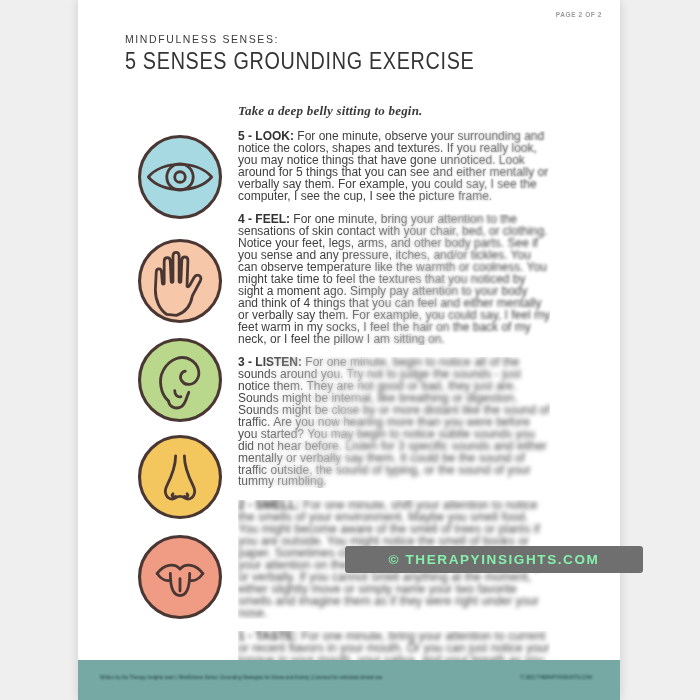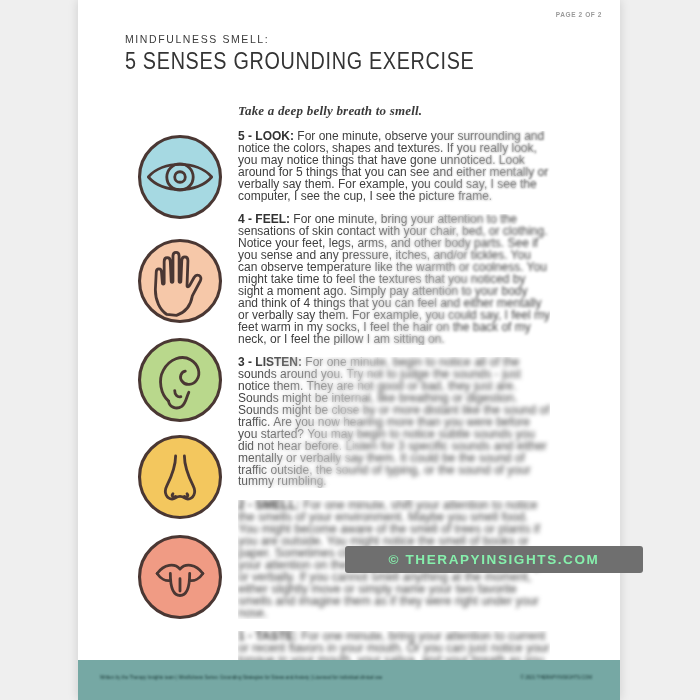--- a/index.html
+++ b/index.html
@@ -53,21 +53,21 @@
 </style>
 </head>
 <body>
 
 <div class="canvas">
   <div class="sheet">
 
     <div class="page-num">PAGE 2 OF 2</div>
 
     <div class="header">
-      <div class="series">MINDFULNESS SMELL:</div>
+      <div class="series">MINDFULNESS SENSES:</div>
       <div class="title">5 SENSES GROUNDING EXERCISE</div>
     </div>
 
     <div class="icon-wrap ic-eye">
       <svg viewBox="0 0 100 100">
         <circle class="ring" cx="50" cy="50" r="46" fill="#a6d9e2"></circle>
         <path class="stroke" d="M14 50 C30 31 70 31 86 50 C70 69 30 69 14 50 Z"></path>
         <circle class="stroke" cx="50" cy="50" r="15"></circle>
         <circle class="stroke" cx="50" cy="50" r="6"></circle>
       </svg>
@@ -98,21 +98,21 @@
       <svg viewBox="0 0 100 100">
         <circle class="ring" cx="50" cy="50" r="46" fill="#f09b84"></circle>
         <path class="stroke" d="M24 46 C32 35 44 34 50 41 C56 34 68 35 76 46"></path>
         <path class="stroke" d="M24 46 C28 52 34 55 39 54 M76 46 C72 52 66 55 61 54"></path>
         <path class="stroke" d="M39 46 C39 60 41 71 50 71 C59 71 61 60 61 46"></path>
         <path class="stroke" d="M50 52 L50 66"></path>
       </svg>
     </div>
 
     <div class="textcol">
-      <p class="intro">Take a deep belly breath to smell.</p>
+      <p class="intro">Take a deep belly sitting to begin.</p>
 
       <div class="para para-0">
         <p class="layer sharp"><strong class="plabel">5 - LOOK:</strong> <span>For one minute, observe your surrounding and notice the colors, shapes and textures. If you really look, you may notice things that have gone unnoticed. Look around for 5 things that you can see and either mentally or verbally say them. For example, you could say, I see the computer, I see the cup, I see the picture frame.</span></p>
         <p class="layer blurred" aria-hidden="true"><strong class="plabel">5 - LOOK:</strong> <span>For one minute, observe your surrounding and notice the colors, shapes and textures. If you really look, you may notice things that have gone unnoticed. Look around for 5 things that you can see and either mentally or verbally say them. For example, you could say, I see the computer, I see the cup, I see the picture frame.</span></p>
       </div>
 
       <div class="para para-1">
         <p class="layer sharp"><strong class="plabel">4 - FEEL:</strong> <span>For one minute, bring your attention to the sensations of skin contact with your chair, bed, or clothing. Notice your feet, legs, arms, and other body parts. See if you sense and any pressure, itches, and/or tickles. You can observe temperature like the warmth or coolness. You might take time to feel the textures that you noticed by sight a moment ago. Simply pay attention to your body and think of 4 things that you can feel and either mentally or verbally say them. For example, you could say, I feel my feet warm in my socks, I feel the hair on the back of my neck, or I feel the pillow I am sitting on.</span></p>
         <p class="layer blurred" aria-hidden="true"><strong class="plabel">4 - FEEL:</strong> <span>For one minute, bring your attention to the sensations of skin contact with your chair, bed, or clothing. Notice your feet, legs, arms, and other body parts. See if you sense and any pressure, itches, and/or tickles. You can observe temperature like the warmth or coolness. You might take time to feel the textures that you noticed by sight a moment ago. Simply pay attention to your body and think of 4 things that you can feel and either mentally or verbally say them. For example, you could say, I feel my feet warm in my socks, I feel the hair on the back of my neck, or I feel the pillow I am sitting on.</span></p>
       </div>

